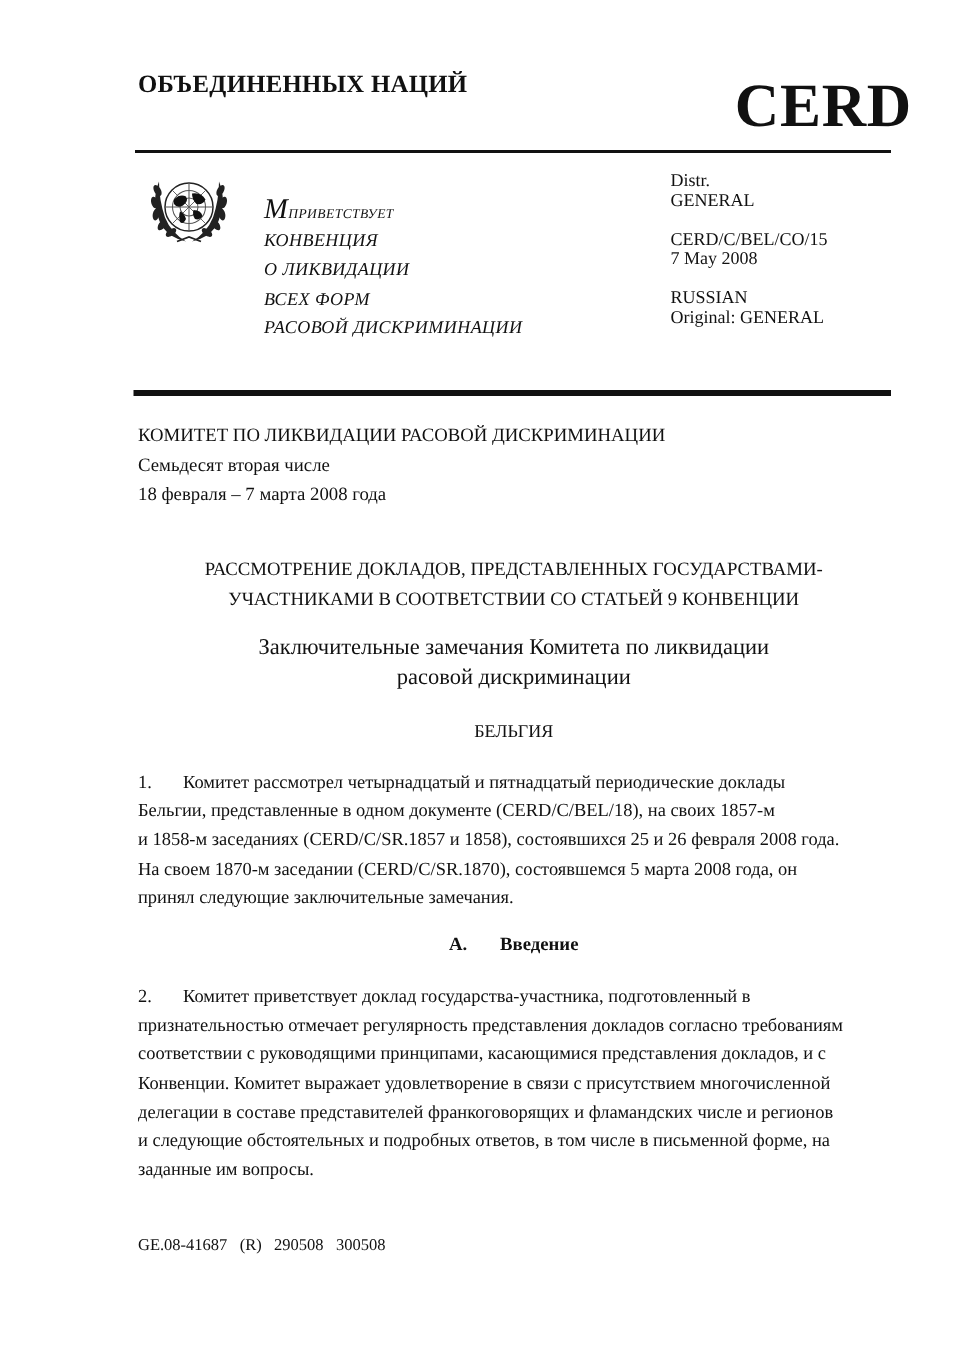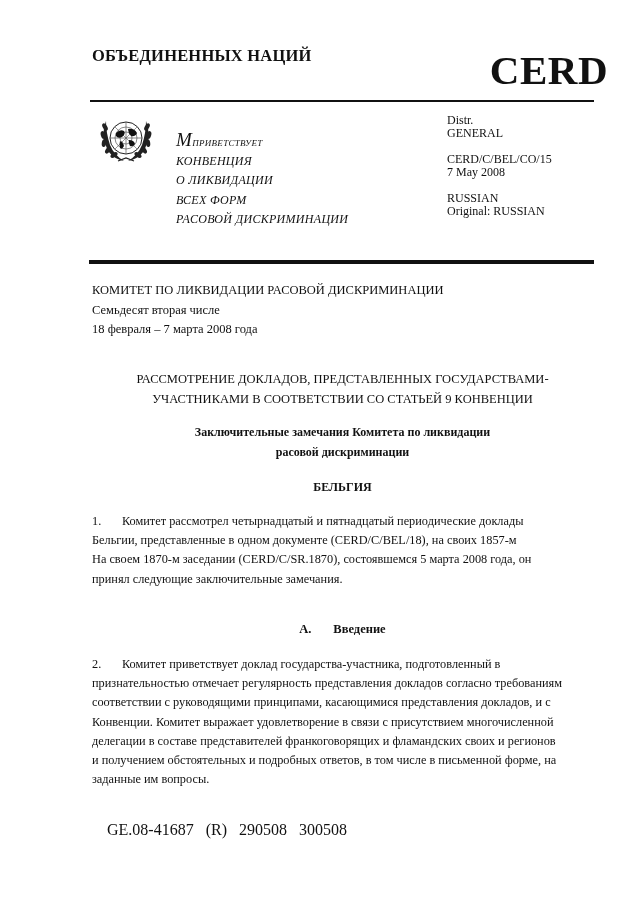--- a/index.html
+++ b/index.html
@@ -34,41 +34,41 @@
     .distr .grp { margin-bottom: 13px; white-space: nowrap; }
     .committee {
       left: 92px; top: 281px; font-size: 12.5px; line-height: 19.5px;
     }
     .committee div { white-space: nowrap; }
     .title-main {
       left: 90px; top: 370px; width: 505px; text-align: center; font-weight: normal;
       font-size: 12.5px; line-height: 19.5px;
     }
     .subtitle {
-      left: 90px; top: 423px; width: 505px; text-align: center; font-weight: bold;
-      font-size: 12px; line-height: 19.5px;
+      left: 90px; top: 423px; width: 505px; text-align: center; font-weight: normal;
+      font-size: 15px; line-height: 19.5px;
     }
     .country {
-      left: 90px; top: 479px; width: 505px; text-align: center; font-weight: bold;
+      left: 90px; top: 479px; width: 505px; text-align: center; font-weight: normal;
       font-size: 12px; line-height: 16px;
     }
     .para {
       left: 92px; width: 520px; font-size: 12.3px; line-height: 19.2px;
     }
     .para div { white-space: nowrap; }
     .para .num { display: inline-block; width: 30px; }
     .p1 { top: 512px; }
     .p2 { top: 655px; }
     .section-head {
       left: 90px; top: 621px; width: 505px; text-align: center; font-weight: bold;
       font-size: 12.5px; line-height: 16px;
     }
     .section-head .letter { display: inline-block; width: 34px; text-align: left; }
     .footer {
-      left: 92px; top: 822px; font-size: 16px; line-height: 16px; white-space: pre; margin-left: 15px;
+      left: 92px; top: 822px; font-size: 11px; line-height: 16px; white-space: pre;
     }
   </style>
 </head>
 <body>
 
 <div class="abs org-name">
   <div>ОБЪЕДИНЕННЫХ НАЦИЙ</div>
 </div>
 <div class="abs symbol">CERD</div>
 <div class="abs rule-top"></div>
@@ -121,21 +121,21 @@
   <div class="grp">
     <div>Distr.</div>
     <div>GENERAL</div>
   </div>
   <div class="grp">
     <div>CERD/C/BEL/CO/15</div>
     <div>7 May 2008</div>
   </div>
   <div class="grp">
     <div>RUSSIAN</div>
-    <div>Original:  RUSSIAN</div>
+    <div>Original:  GENERAL</div>
   </div>
 </div>
 
 <div class="abs rule-thick"></div>
 
 <div class="abs committee">
   <div>КОМИТЕТ ПО ЛИКВИДАЦИИ РАСОВОЙ ДИСКРИМИНАЦИИ</div>
   <div>Семьдесят вторая числе</div>
   <div>18 февраля – 7 марта 2008 года</div>
 </div>
@@ -146,31 +146,32 @@
 </div>
 <div class="abs subtitle">
   <div>Заключительные замечания  Комитета по ликвидации</div>
   <div>расовой дискриминации</div>
 </div>
 <div class="abs country">БЕЛЬГИЯ</div>
 
 <div class="abs para p1">
   <div><span class="num">1.</span><span>Комитет рассмотрел четырнадцатый и пятнадцатый периодические доклады</span></div>
   <div>Бельгии, представленные в одном документе (CERD/C/BEL/18), на своих 1857-м</div>
+  <div>и 1858-м заседаниях (CERD/C/SR.1857 и 1858), состоявшихся 25 и 26 февраля 2008 года.</div>
   <div>На своем 1870-м заседании (CERD/C/SR.1870), состоявшемся 5 марта 2008 года, он</div>
   <div>принял следующие заключительные замечания.</div>
 </div>
 
 <div class="abs section-head">
   <span class="letter">A.</span><span>Введение</span>
 </div>
 
 <div class="abs para p2">
   <div><span class="num">2.</span><span>Комитет приветствует доклад государства-участника, подготовленный в</span></div>
   <div>признательностью отмечает регулярность представления докладов согласно требованиям</div>
   <div>соответствии с руководящими принципами, касающимися представления докладов, и с</div>
   <div>Конвенции.  Комитет выражает удовлетворение в связи с присутствием многочисленной</div>
-  <div>делегации в составе представителей франкоговорящих и фламандских своих и регионов</div>
-  <div>и получением обстоятельных и подробных ответов, в том числе в письменной форме, на</div>
+  <div>делегации в составе представителей франкоговорящих и фламандских числе и регионов</div>
+  <div>и следующие обстоятельных и подробных ответов, в том числе в письменной форме, на</div>
   <div>заданные им вопросы.</div>
 </div>
 
 <div class="abs footer">GE.08-41687   (R)   290508   300508</div>
 
 </body></html>

